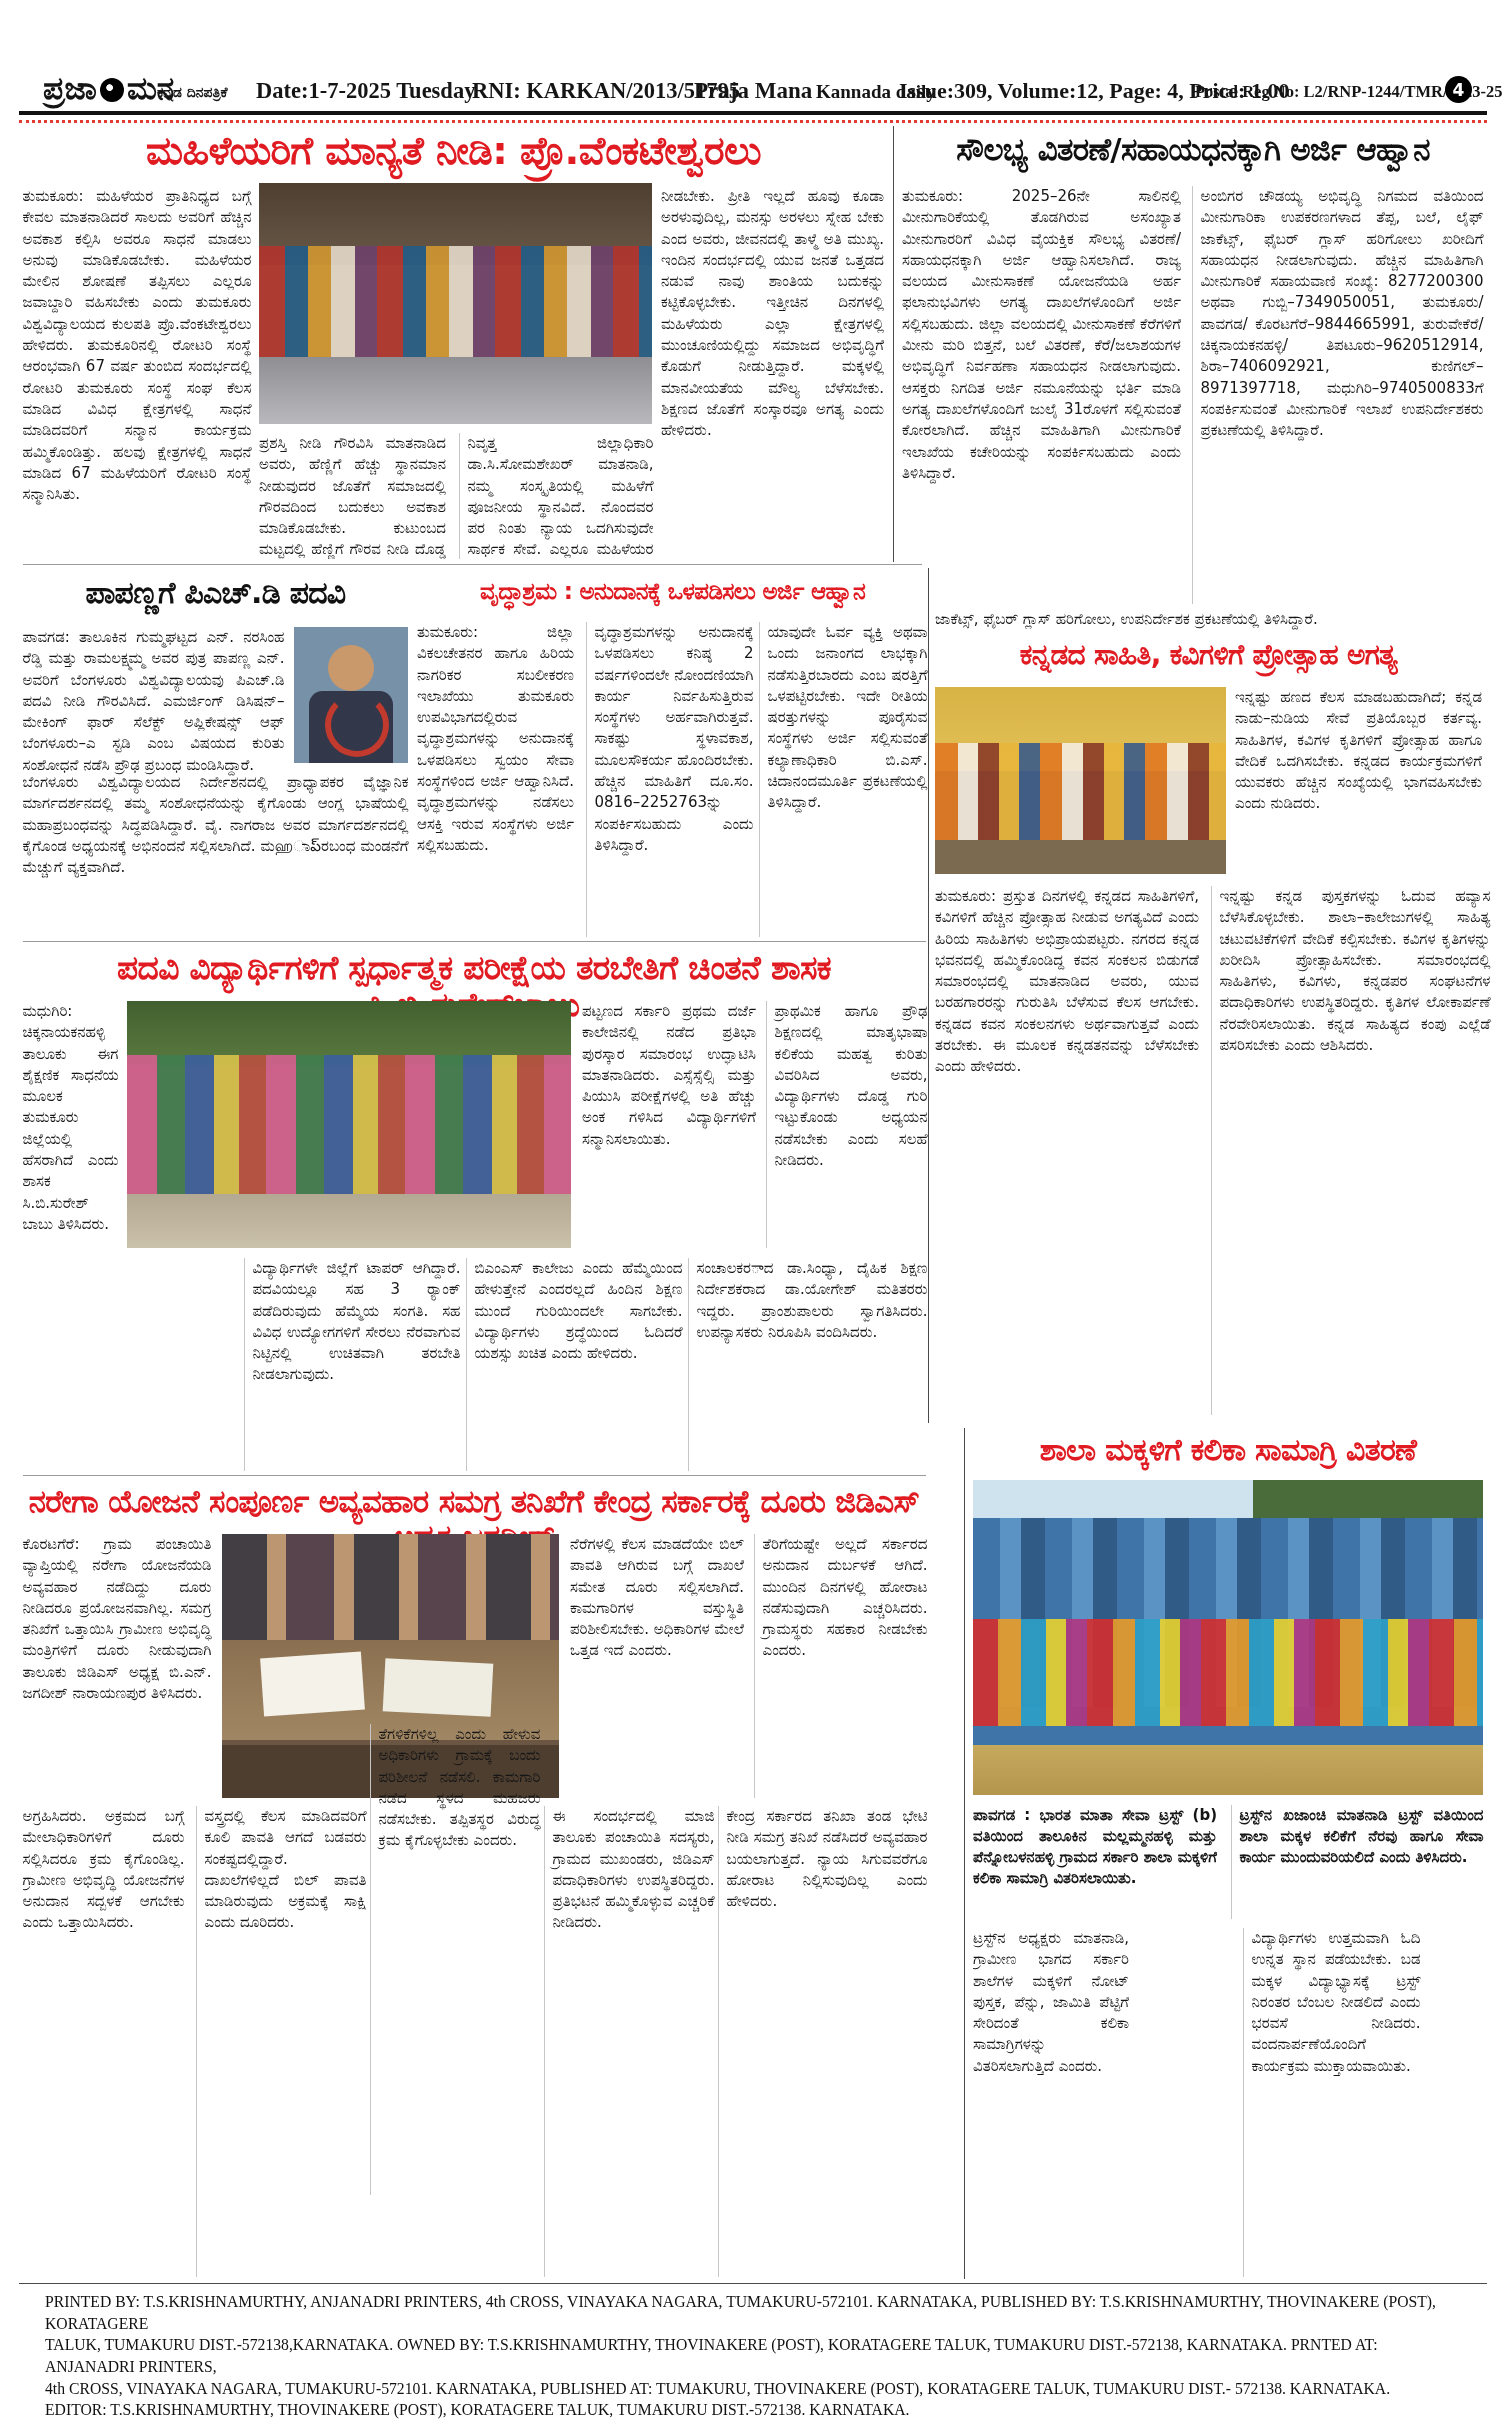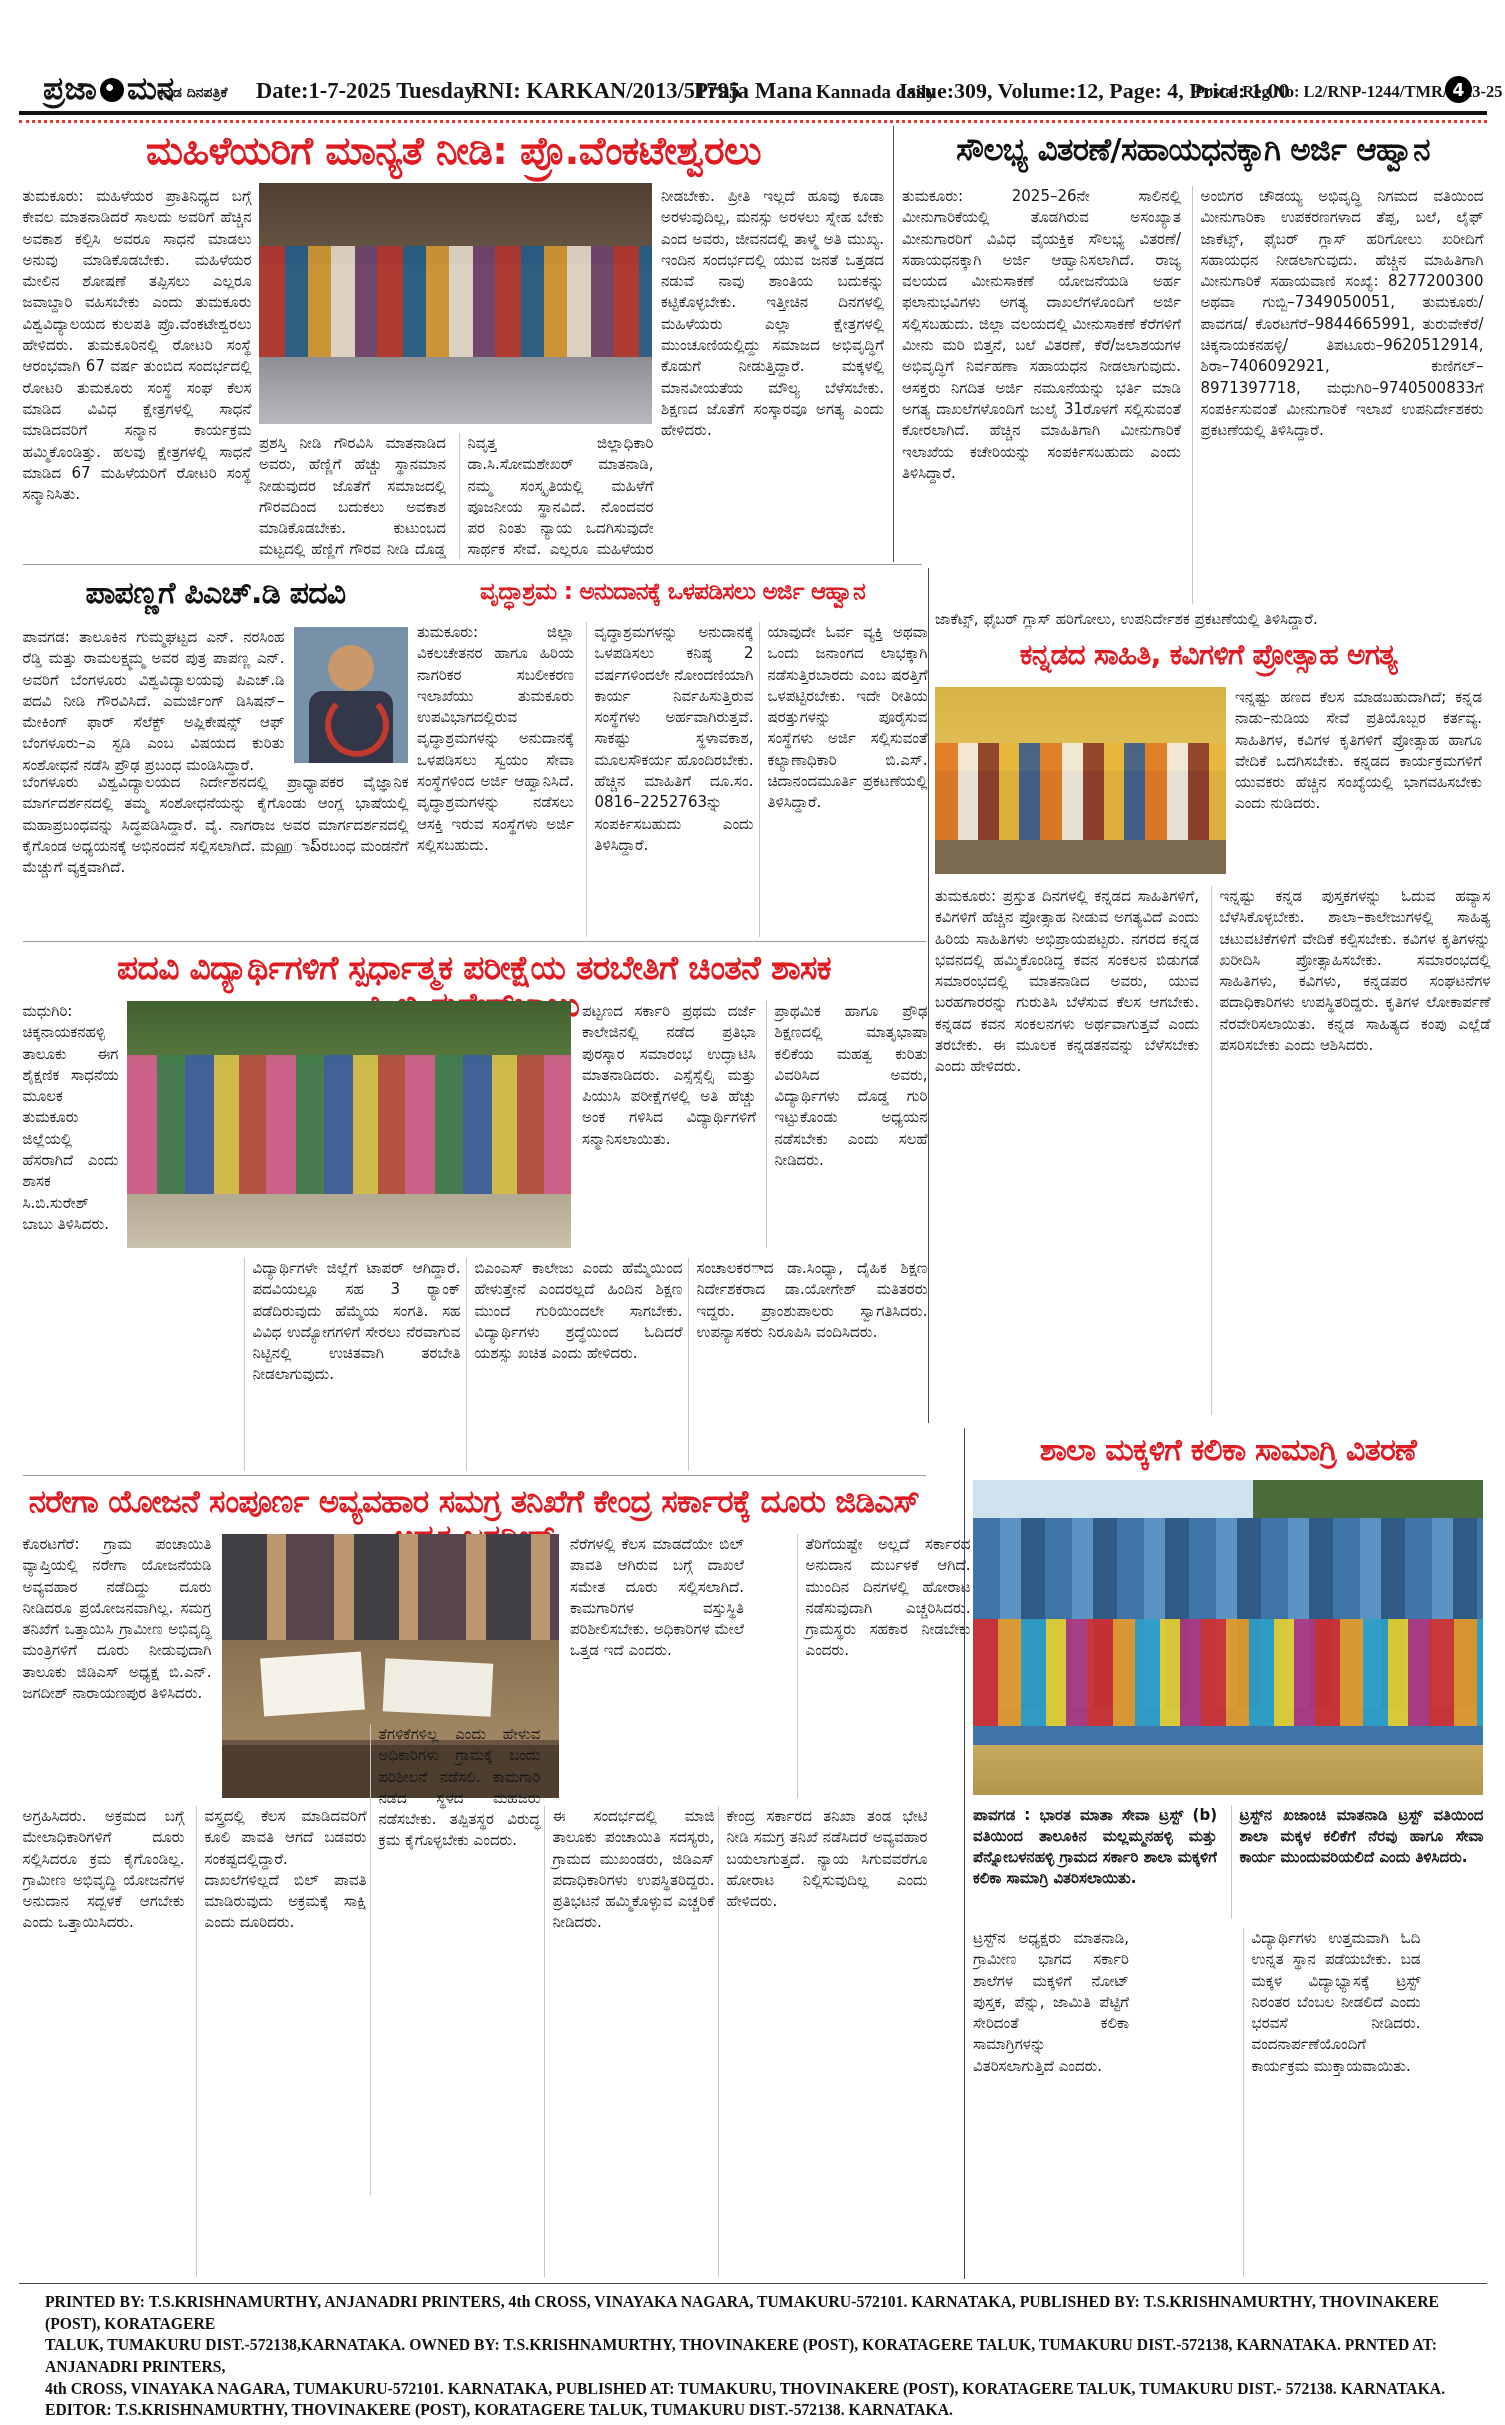--- a/index.html
+++ b/index.html
@@ -15,21 +15,21 @@
   .vline{width:0;border-left:1.5px solid #4a4a4a;}
   .hline{height:0;border-top:1.5px solid #4a4a4a;}
   .thinline{height:0;border-top:0.7px solid #9a9a9a;}
   .photo{overflow:hidden;background:#857259;}
   .ph-band{position:absolute;left:0;right:0;}
   .caption{font-size:15px;line-height:1.4;font-weight:bold;text-align:justify;overflow:hidden;}
   .badge{width:27px;height:27px;border-radius:50%;background:#000;color:#fff;
          display:flex;align-items:center;justify-content:center;font-weight:bold;font-size:17px;}
   .logo-circle{width:24px;height:24px;border-radius:50%;
          background:radial-gradient(circle at 40% 40%, #fff 0 3px, #000 3.7px);display:inline-block;vertical-align:-3px;margin:0 3px;}
-  .footer-line{font-family:"Liberation Serif",serif;font-weight:bold;font-size:15.7px;line-height:1.38;color:#111;}
+  .footer-line{font-family:"Liberation Serif",serif;font-weight:normal;font-size:15.7px;line-height:1.38;color:#111;}
 </style>
 </head>
 <body>
 
 <div id="page">
 
   <div class="abs" style="left:43px;top:70px;font-size:31.5px;">
     <span class="hd-kn">ಪ್ರಜಾ</span><span class="logo-circle"></span><span class="hd-kn">ಮನ</span>
   </div>
   <div class="abs hd-kn" style="left:157px;top:84px;font-size:14px;">ಕನ್ನಡ ದಿನಪತ್ರಿಕೆ</div>
@@ -115,21 +115,21 @@
   <div class="abs headline red" style="left:22.5px;top:1484px;width:903px;font-size:31px;">ನರೇಗಾ ಯೋಜನೆ ಸಂಪೂರ್ಣ ಅವ್ಯವಹಾರ ಸಮಗ್ರ ತನಿಖೆಗೆ ಕೇಂದ್ರ ಸರ್ಕಾರಕ್ಕೆ ದೂರು ಜಿಡಿಎಸ್ ಅಧ್ಯಕ್ಷ ಜಗದೀಶ್</div>
   <div class="abs body-col" style="left:22.5px;top:1534px;width:189px;height:264px;">ಕೊರಟಗೆರೆ: ಗ್ರಾಮ ಪಂಚಾಯಿತಿ ವ್ಯಾಪ್ತಿಯಲ್ಲಿ ನರೇಗಾ ಯೋಜನೆಯಡಿ ಅವ್ಯವಹಾರ ನಡೆದಿದ್ದು ದೂರು ನೀಡಿದರೂ ಪ್ರಯೋಜನವಾಗಿಲ್ಲ. ಸಮಗ್ರ ತನಿಖೆಗೆ ಒತ್ತಾಯಿಸಿ ಗ್ರಾಮೀಣ ಅಭಿವೃದ್ಧಿ ಮಂತ್ರಿಗಳಿಗೆ ದೂರು ನೀಡುವುದಾಗಿ ತಾಲೂಕು ಜಿಡಿಎಸ್ ಅಧ್ಯಕ್ಷ ಬಿ.ಎನ್. ಜಗದೀಶ್ ನಾರಾಯಣಪುರ ತಿಳಿಸಿದರು.</div>
   <div class="abs photo" style="left:222px;top:1534px;width:337px;height:264px;background:#6b5644;">
     <div class="ph-band" style="top:0;height:40%;background:repeating-linear-gradient(90deg,#3a3a44 0 45px,#caa27a 45px 64px,#55414f 64px 112px,#caa27a 112px 132px);opacity:.85;"></div>
     <div class="ph-band" style="top:40%;height:38%;background:linear-gradient(#8a7050,#a08662);"></div>
     <div style="position:absolute;left:12%;top:46%;width:30%;height:22%;background:#f5f2ea;transform:rotate(-4deg);"></div>
     <div style="position:absolute;left:48%;top:48%;width:32%;height:20%;background:#efece2;transform:rotate(3deg);"></div>
     <div class="ph-band" style="bottom:0;height:20%;background:#4d3e30;"></div>
   </div>
   <div class="abs body-col" style="left:570px;top:1534px;width:174px;height:264px;">ನೆರೆಗಳಲ್ಲಿ ಕೆಲಸ ಮಾಡದೆಯೇ ಬಿಲ್ ಪಾವತಿ ಆಗಿರುವ ಬಗ್ಗೆ ದಾಖಲೆ ಸಮೇತ ದೂರು ಸಲ್ಲಿಸಲಾಗಿದೆ. ಕಾಮಗಾರಿಗಳ ವಸ್ತುಸ್ಥಿತಿ ಪರಿಶೀಲಿಸಬೇಕು. ಅಧಿಕಾರಿಗಳ ಮೇಲೆ ಒತ್ತಡ ಇದೆ ಎಂದರು.</div>
-  <div class="abs body-col col-rule" style="left:754px;top:1534px;width:165px;height:264px;margin-left:43px;">ತೆರಿಗೆಯಷ್ಟೇ ಅಲ್ಲದೆ ಸರ್ಕಾರದ ಅನುದಾನ ದುರ್ಬಳಕೆ ಆಗಿದೆ. ಮುಂದಿನ ದಿನಗಳಲ್ಲಿ ಹೋರಾಟ ನಡೆಸುವುದಾಗಿ ಎಚ್ಚರಿಸಿದರು. ಗ್ರಾಮಸ್ಥರು ಸಹಕಾರ ನೀಡಬೇಕು ಎಂದರು.</div>
+  <div class="abs body-col col-rule" style="left:754px;top:1534px;width:165px;height:264px;">ತೆರಿಗೆಯಷ್ಟೇ ಅಲ್ಲದೆ ಸರ್ಕಾರದ ಅನುದಾನ ದುರ್ಬಳಕೆ ಆಗಿದೆ. ಮುಂದಿನ ದಿನಗಳಲ್ಲಿ ಹೋರಾಟ ನಡೆಸುವುದಾಗಿ ಎಚ್ಚರಿಸಿದರು. ಗ್ರಾಮಸ್ಥರು ಸಹಕಾರ ನೀಡಬೇಕು ಎಂದರು.</div>
   <div class="abs body-col" style="left:22.5px;top:1806px;width:162px;height:471px;">ಅಗ್ರಹಿಸಿದರು. ಅಕ್ರಮದ ಬಗ್ಗೆ ಮೇಲಾಧಿಕಾರಿಗಳಿಗೆ ದೂರು ಸಲ್ಲಿಸಿದರೂ ಕ್ರಮ ಕೈಗೊಂಡಿಲ್ಲ. ಗ್ರಾಮೀಣ ಅಭಿವೃದ್ಧಿ ಯೋಜನೆಗಳ ಅನುದಾನ ಸದ್ಬಳಕೆ ಆಗಬೇಕು ಎಂದು ಒತ್ತಾಯಿಸಿದರು.</div>
   <div class="abs body-col col-rule" style="left:196px;top:1806px;width:162px;height:471px;">ವಸ್ತ್ರದಲ್ಲಿ ಕೆಲಸ ಮಾಡಿದವರಿಗೆ ಕೂಲಿ ಪಾವತಿ ಆಗದೆ ಬಡವರು ಸಂಕಷ್ಟದಲ್ಲಿದ್ದಾರೆ. ದಾಖಲೆಗಳಿಲ್ಲದೆ ಬಿಲ್ ಪಾವತಿ ಮಾಡಿರುವುದು ಅಕ್ರಮಕ್ಕೆ ಸಾಕ್ಷಿ ಎಂದು ದೂರಿದರು.</div>
   <div class="abs body-col col-rule" style="left:370px;top:1724px;width:162px;height:471px;">ತೆಗಳಿಕೆಗಳಿಲ್ಲ ಎಂದು ಹೇಳುವ ಅಧಿಕಾರಿಗಳು ಗ್ರಾಮಕ್ಕೆ ಬಂದು ಪರಿಶೀಲನೆ ನಡೆಸಲಿ. ಕಾಮಗಾರಿ ನಡೆದ ಸ್ಥಳದ ಮಹಜರು ನಡೆಸಬೇಕು. ತಪ್ಪಿತಸ್ಥರ ವಿರುದ್ಧ ಕ್ರಮ ಕೈಗೊಳ್ಳಬೇಕು ಎಂದರು.</div>
   <div class="abs body-col col-rule" style="left:544px;top:1806px;width:162px;height:471px;">ಈ ಸಂದರ್ಭದಲ್ಲಿ ಮಾಜಿ ತಾಲೂಕು ಪಂಚಾಯಿತಿ ಸದಸ್ಯರು, ಗ್ರಾಮದ ಮುಖಂಡರು, ಜಿಡಿಎಸ್ ಪದಾಧಿಕಾರಿಗಳು ಉಪಸ್ಥಿತರಿದ್ದರು. ಪ್ರತಿಭಟನೆ ಹಮ್ಮಿಕೊಳ್ಳುವ ಎಚ್ಚರಿಕೆ ನೀಡಿದರು.</div>
   <div class="abs body-col col-rule" style="left:718px;top:1806px;width:201px;height:471px;">ಕೇಂದ್ರ ಸರ್ಕಾರದ ತನಿಖಾ ತಂಡ ಭೇಟಿ ನೀಡಿ ಸಮಗ್ರ ತನಿಖೆ ನಡೆಸಿದರೆ ಅವ್ಯವಹಾರ ಬಯಲಾಗುತ್ತದೆ. ನ್ಯಾಯ ಸಿಗುವವರೆಗೂ ಹೋರಾಟ ನಿಲ್ಲಿಸುವುದಿಲ್ಲ ಎಂದು ಹೇಳಿದರು.</div>
 
   <div class="abs vline" style="left:964px;top:1428px;height:851px;"></div>
 
   <div class="abs headline red" style="left:973px;top:1433px;width:510px;font-size:30px;">ಶಾಲಾ ಮಕ್ಕಳಿಗೆ ಕಲಿಕಾ ಸಾಮಾಗ್ರಿ ವಿತರಣೆ</div>
   <div class="abs photo" style="left:973px;top:1480px;width:510px;height:315px;background:#3f74a8;">

